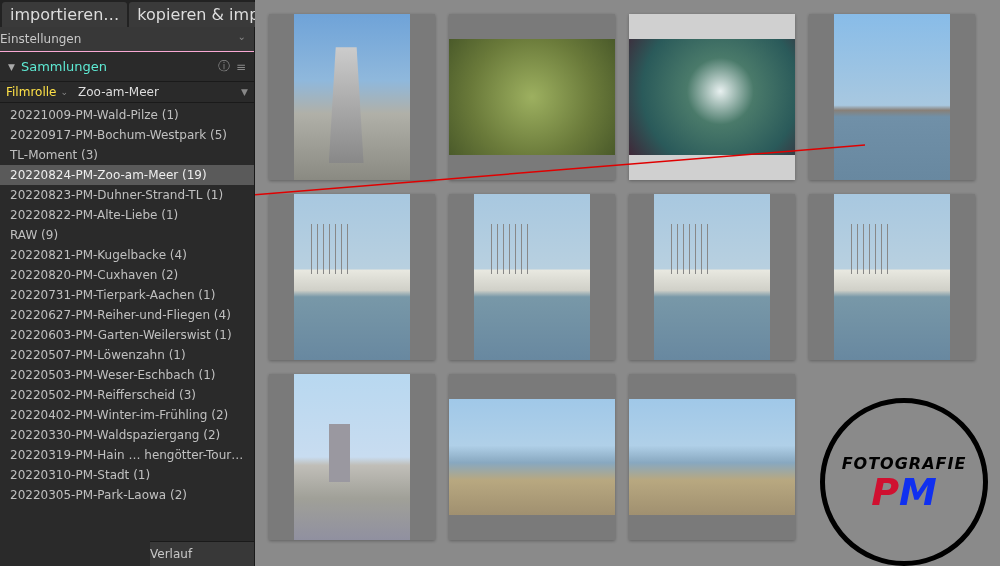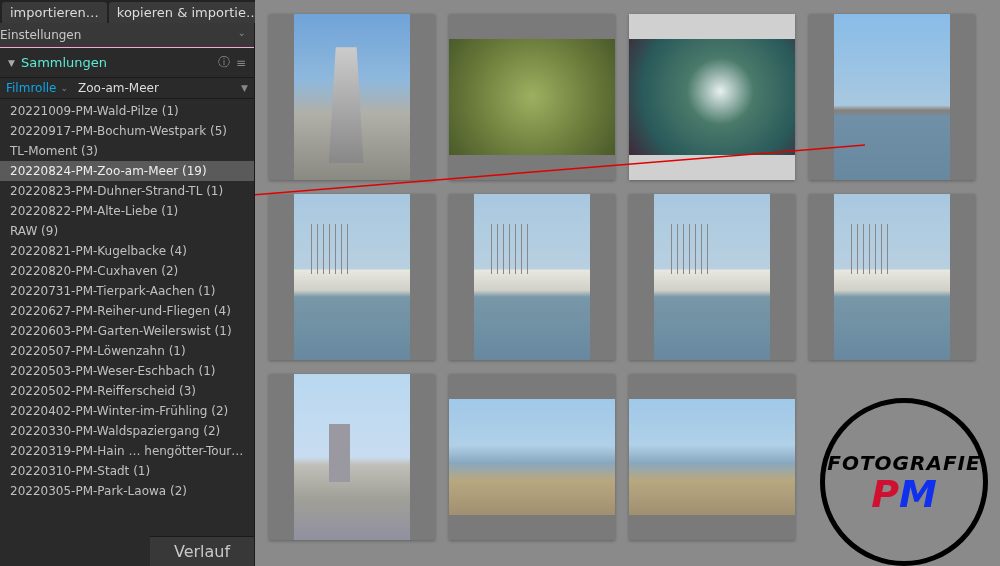--- a/index.html
+++ b/index.html
@@ -1,36 +1,36 @@
 <!DOCTYPE html>
 <html><head>
 <meta charset="utf-8">
 <style>
   * { margin: 0; padding: 0; box-sizing: border-box; }
   html, body { width: 1000px; height: 566px; overflow: hidden; font-family: "DejaVu Sans", Arial, sans-serif; font-size: 12px; background: #8a8a8a; color: #c8c8c8; }
   .app { display: flex; width: 100%; height: 100%; }
   
   .sidebar { width: 255px; height: 100%; background: #2a2a2a; display: flex; flex-direction: column; border-right: 1px solid #1a1a1a; }
   .tabs { display: flex; gap: 2px; padding: 2px 2px 0 2px; background: #222; }
-  .tab { flex: 0 0 auto; background: #3a3a3a; color: #ddd; padding: 3px 8px; font-size: 13px; border-radius: 3px 3px 0 0; cursor: pointer; max-width: 160px; white-space: nowrap; overflow: hidden; text-overflow: ellipsis; }
+  .tab { flex: 0 0 auto; background: #3a3a3a; color: #ddd; padding: 3px 8px; font-size: 16px; border-radius: 3px 3px 0 0; cursor: pointer; max-width: 160px; white-space: nowrap; overflow: hidden; text-overflow: ellipsis; }
   .settings-bar { background: #383838; padding: 5px 0; font-size: 12px; border-bottom: 1px solid #f9a8d4; position: relative; }
   .settings-bar .chev { position: absolute; right: 8px; top: 4px; color: #888; font-size: 10px; }
   .section-header { display: flex; align-items: center; padding: 6px 8px; background: #2a2a2a; border-bottom: 1px solid #1a1a1a; }
   .section-header .tri { color: #aaa; margin-right: 6px; font-size: 9px; }
   .section-header .title { flex: 1; color: #5eead4; font-size: 13px; }
   .section-header .ico { color: #888; margin-left: 6px; font-size: 12px; }
   .filter-row { display: flex; align-items: center; padding: 3px 6px; background: #2a2a2a; border-bottom: 1px solid #1a1a1a; font-size: 12px; }
-  .filter-row .lbl { color: #0ea5e9; margin-right: 4px; }
+  .filter-row .lbl { color: #fde047; margin-right: 4px; }
   .filter-row .chev2 { color: #888; font-size: 9px; margin-right: 10px; }
   .filter-row .val { flex: 1; color: #ddd; }
   .filter-row .tri2 { color: #888; font-size: 9px; }
   .collection-list { flex: 1; overflow: hidden; padding: 2px 0; }
   .coll-item { padding: 2px 10px; color: #c0c0c0; font-size: 12px; line-height: 16px; white-space: nowrap; overflow: hidden; text-overflow: ellipsis; cursor: pointer; }
   .coll-item.selected { background: #5a5a5a; color: #eee; }
-  .history-bar { background: #383838; text-align: center; padding: 5px 0; font-size: 16px; border-top: 1px solid #1a1a1a; margin-left: 150px;}
+  .history-bar { background: #383838; text-align: left; padding: 5px 0; font-size: 12px; border-top: 1px solid #1a1a1a; margin-left: 150px;}
   
   .grid { flex: 1; background: #8a8a8a; position: relative; padding: 14px 0 0 14px; display: flex; flex-wrap: wrap; align-content: flex-start; gap: 14px; }
   .thumb { width: 166px; height: 166px; background: #7a7a7a; box-shadow: 0 1px 3px rgba(0,0,0,0.3); display: flex; align-items: center; justify-content: center; overflow: hidden; }
   .thumb.selected { background: #d0d0d0; }
   .thumb .img { width: 100%; height: 100%; }
   .thumb.portrait .img { width: 70%; height: 100%; margin: 0 auto; }
   .thumb.landscape .img { width: 100%; height: 70%; }
   
   .sky-building { background: linear-gradient(to bottom, #6fa3d8 0%, #8fb8dc 40%, #b0b0a8 60%, #8a8a82 100%); position: relative; }
   .sky-building::after{content:"";position:absolute;left:30%;top:20%;width:30%;height:70%;background:linear-gradient(to bottom,#ccc,#888);clip-path:polygon(20% 0,80% 0,100% 100%,0 100%);}
@@ -39,21 +39,21 @@
   .harbor-sky { background: linear-gradient(to bottom, #88bce8 0%, #a8c8e0 55%, #888078 58%, #7090a8 62%, #6888a0 100%); }
   .harbor-ship { background: linear-gradient(to bottom, #a8c8e0 0%, #b8d0e0 45%, #e8e8e0 46%, #d0d0c8 58%, #7898a8 62%, #6888a0 100%); position:relative;}
   .harbor-ship::before{content:"";position:absolute;left:15%;top:18%;width:35%;height:30%;background:repeating-linear-gradient(to right,#888 0 1px,transparent 1px 6px);}
   .harbor-city{background:linear-gradient(to bottom,#b8d8f0 0%, #c8dcf0 50%, #c0beb8 55%, #a0a098 75%, #9090a0 100%);position:relative;}
   .harbor-city::after{content:"";position:absolute;left:30%;top:30%;width:18%;height:35%;background:#9a98a0;}
   .dock{background:linear-gradient(to bottom,#a0c8e8 0%,#b0d0e8 40%,#88a8c0 55%,#b8a880 70%,#a09070 100%);}
   
   .arrow-svg { position: absolute; left: 0; top: 0; width: 100%; height: 100%; pointer-events: none; }
   
   .logo { position: absolute; right: 12px; bottom: 0px; width: 168px; height: 168px; border: 5px solid #000; border-radius: 50%; display: flex; flex-direction: column; align-items: center; justify-content: center; background: rgba(255,255,255,0); }
-  .logo .t1 { font-style: italic; font-weight: bold; font-size: 20px; color: #000; letter-spacing: 1px; }
+  .logo .t1 { font-style: italic; font-weight: bold; font-size: 16px; color: #000; letter-spacing: 1px; }
   .logo .t2 { font-style: italic; font-weight: bold; font-size: 38px; line-height: 1; }
   .logo .t2 .p { color: #d01030; }
   .logo .t2 .m { color: #1030f0; }
 </style>
 </head>
 <body>
 
 <div class="app">
   <div class="sidebar">
     <div class="tabs">

